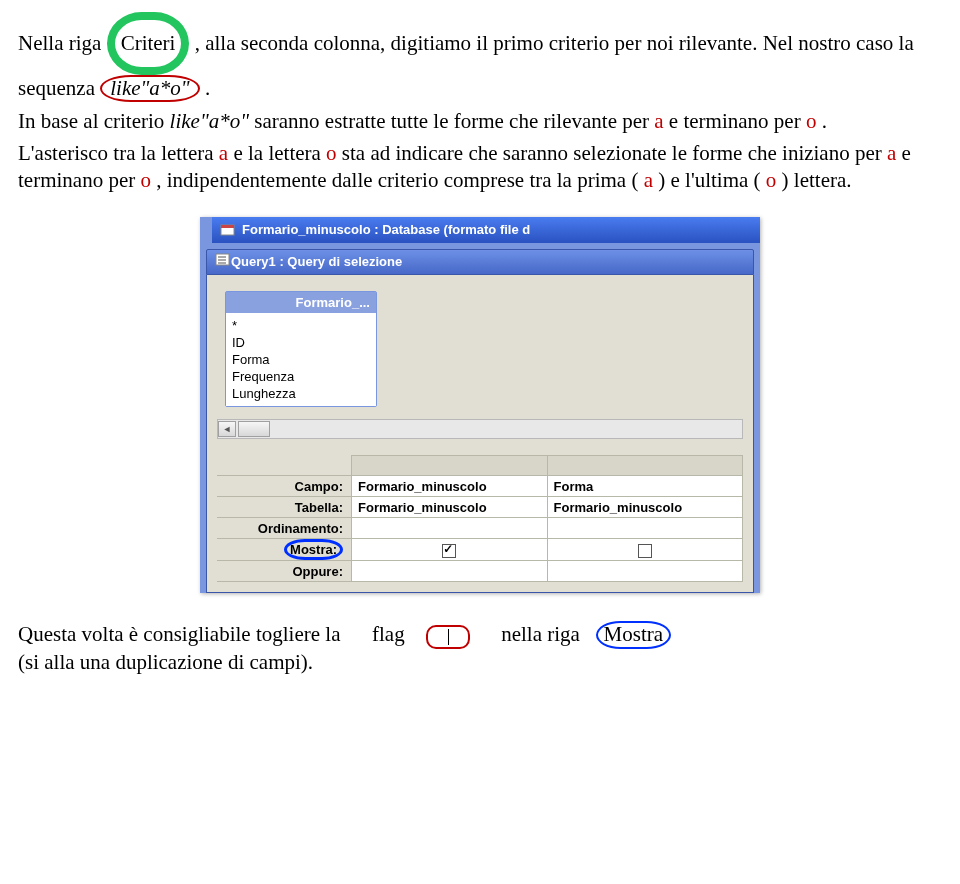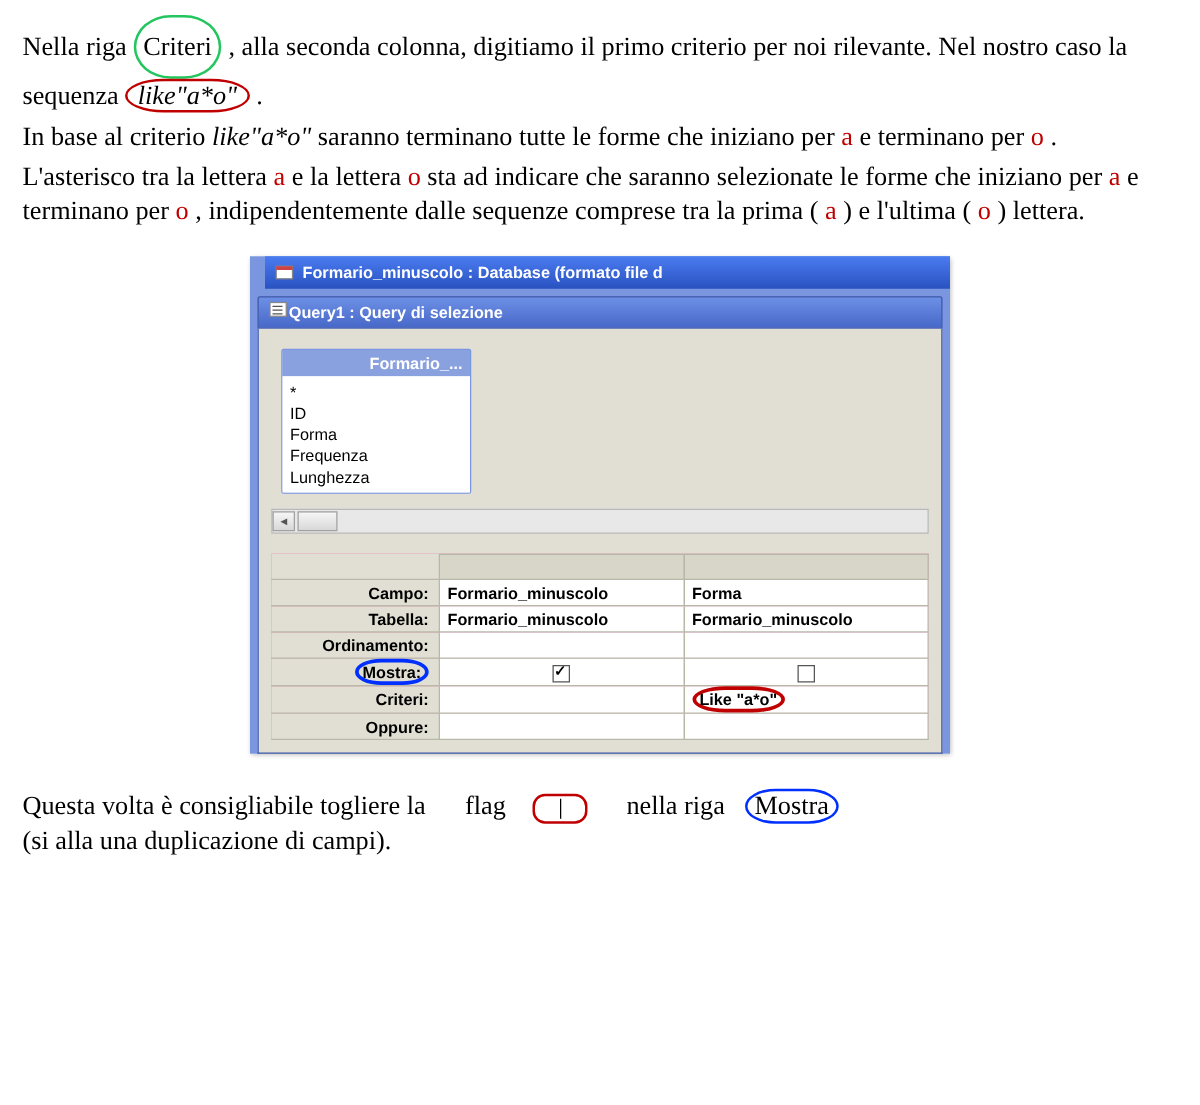--- a/index.html
+++ b/index.html
@@ -9,21 +9,21 @@
     font-size: 21px;
     color: #000;
     background: #fff;
     width: 960px;
     box-sizing: border-box;
   }
   .para { line-height: 1.25; margin-bottom: 6px; }
   .red { color: #c00000; }
   .circled {
     display: inline-block;
-    border: 2px solid #22c55e;
+    border: 8px solid #22c55e;
     border-radius: 50%/60%;
     padding: 12px 6px;
     line-height: 1.1;
   }
   .circled-wide {
     display: inline-block;
     border: 2px solid #c00000;
     border-radius: 50%/80%;
     padding: 0 8px;
     line-height: 1.1;
@@ -210,37 +210,37 @@
   <span>Nella riga </span>
   <span class="circled">Criteri</span>
   <span> , alla seconda colonna, digitiamo il primo criterio per noi rilevante. Nel nostro caso la sequenza </span>
   <span class="circled-wide italic">like"a*o"</span>
   <span> .</span>
 </div>
 
 <div class="para">
   <span>In base al criterio </span>
   <span class="italic">like"a*o"</span>
-  <span> saranno terminano tutte le forme che iniziano per </span>
+  <span> saranno estratte tutte le forme che rilevante per </span>
   <span class="red">a</span>
   <span> e terminano per </span>
   <span class="red">o</span>
   <span>.</span>
 </div>
 
 <div class="para">
   <span>L'asterisco tra la lettera </span>
   <span class="red">a</span>
   <span> e la lettera </span>
   <span class="red">o</span>
   <span> sta ad indicare che saranno selezionate le forme che iniziano per </span>
   <span class="red">a</span>
   <span> e terminano per </span>
   <span class="red">o</span>
-  <span>, indipendentemente dalle sequenze comprese tra la prima (</span>
+  <span>, indipendentemente dalle criterio comprese tra la prima (</span>
   <span class="red">a</span>
   <span>) e l'ultima (</span>
   <span class="red">o</span>
   <span>) lettera.</span>
 </div>
 
 <div class="shot">
   <div class="outerwin">
     <div class="titlebar">
       <span class="icon">
@@ -305,25 +305,20 @@
             <td class="labelcell">Ordinamento:</td>
             <td></td>
             <td></td>
           </tr>
           <tr>
             <td class="labelcell">
               <span class="mostra-ov">Mostra:</span>
             </td>
             <td class="centered"><span class="chk checked"></span></td>
             <td class="centered"><span class="chk"></span></td>
-          </tr>
-          <tr>
-            <td class="labelcell">Criteri:</td>
-            <td></td>
-            <td><span class="criteria-ov">Like "a*o"</span></td>
           </tr>
           <tr>
             <td class="labelcell">Oppure:</td>
             <td></td>
             <td></td>
           </tr>
         </tbody>
           </table>
       </div>
     </div>

